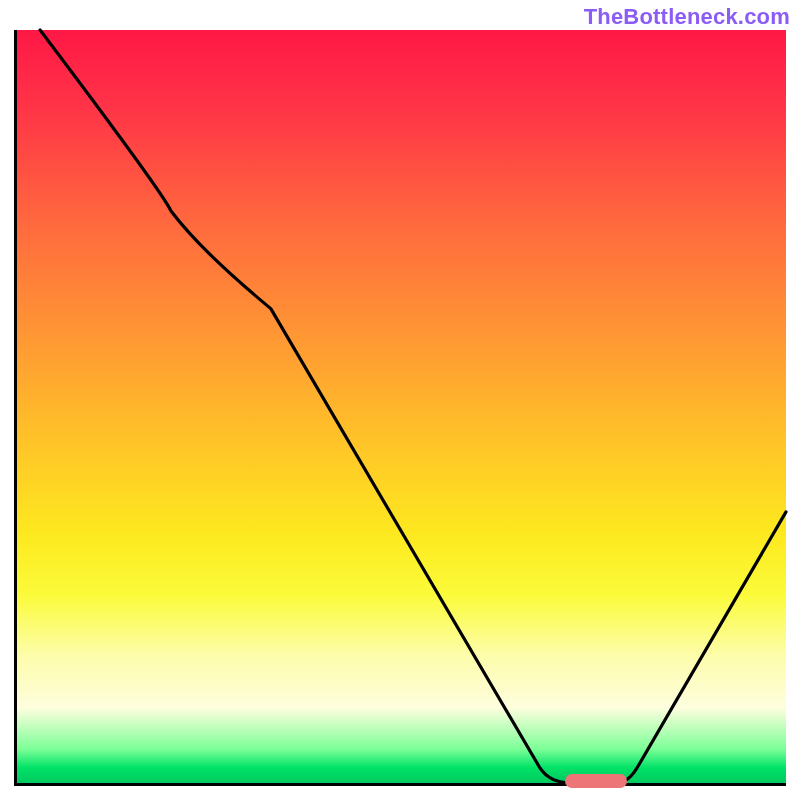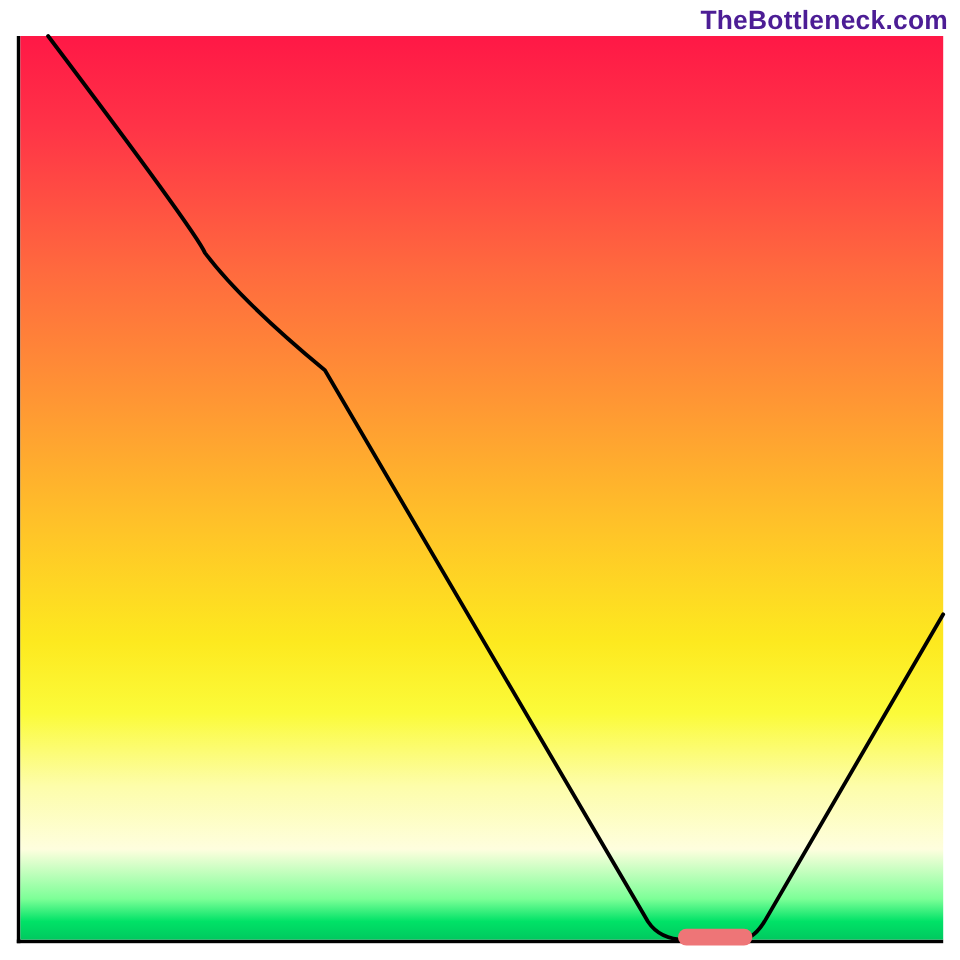--- a/index.html
+++ b/index.html
@@ -10,21 +10,21 @@
     height: 800px;
     background: #fff;
   }
   .attribution {
     position: absolute;
     top: 4px;
     right: 10px;
     font-family: Arial, Helvetica, sans-serif;
     font-size: 22px;
     font-weight: 600;
-    color: #4c1d95;
+    color: #8b5cf6;
     letter-spacing: 0.2px;
   }
   .plot-frame {
     position: absolute;
     left: 14px;
     top: 30px;
     width: 772px;
     height: 756px;
     border-left: 3px solid #000;
     border-bottom: 3px solid #000;

